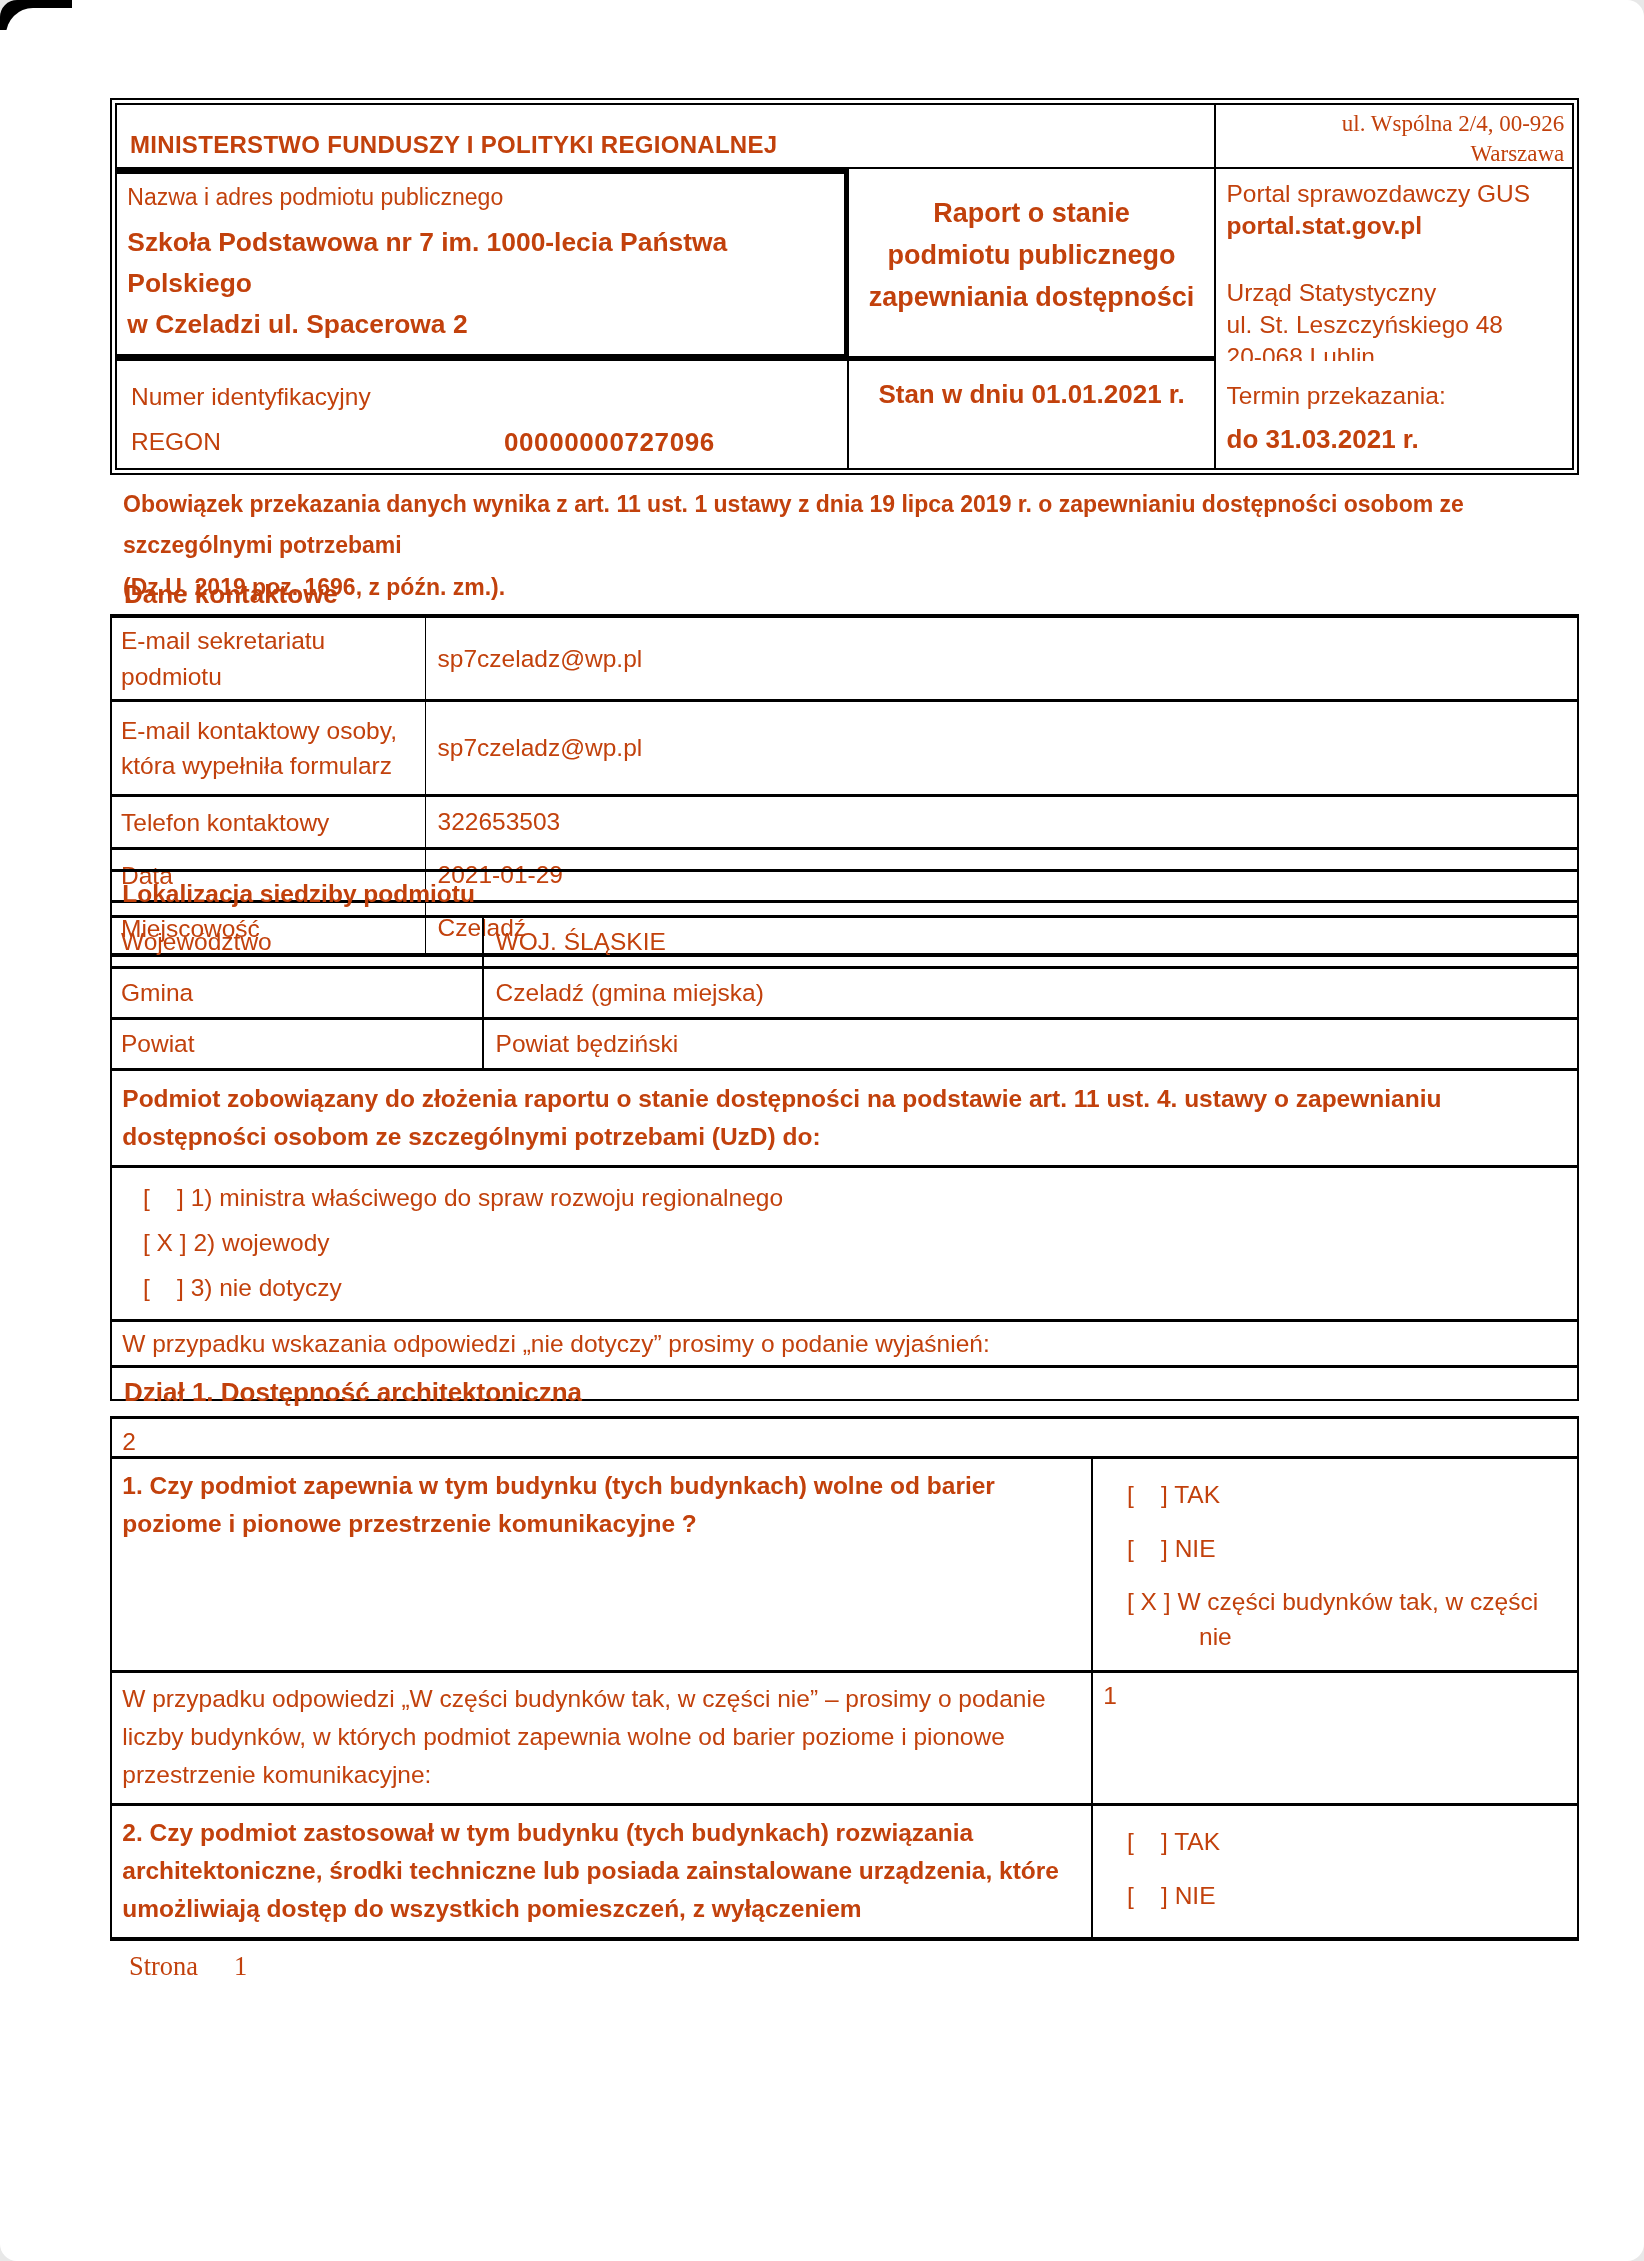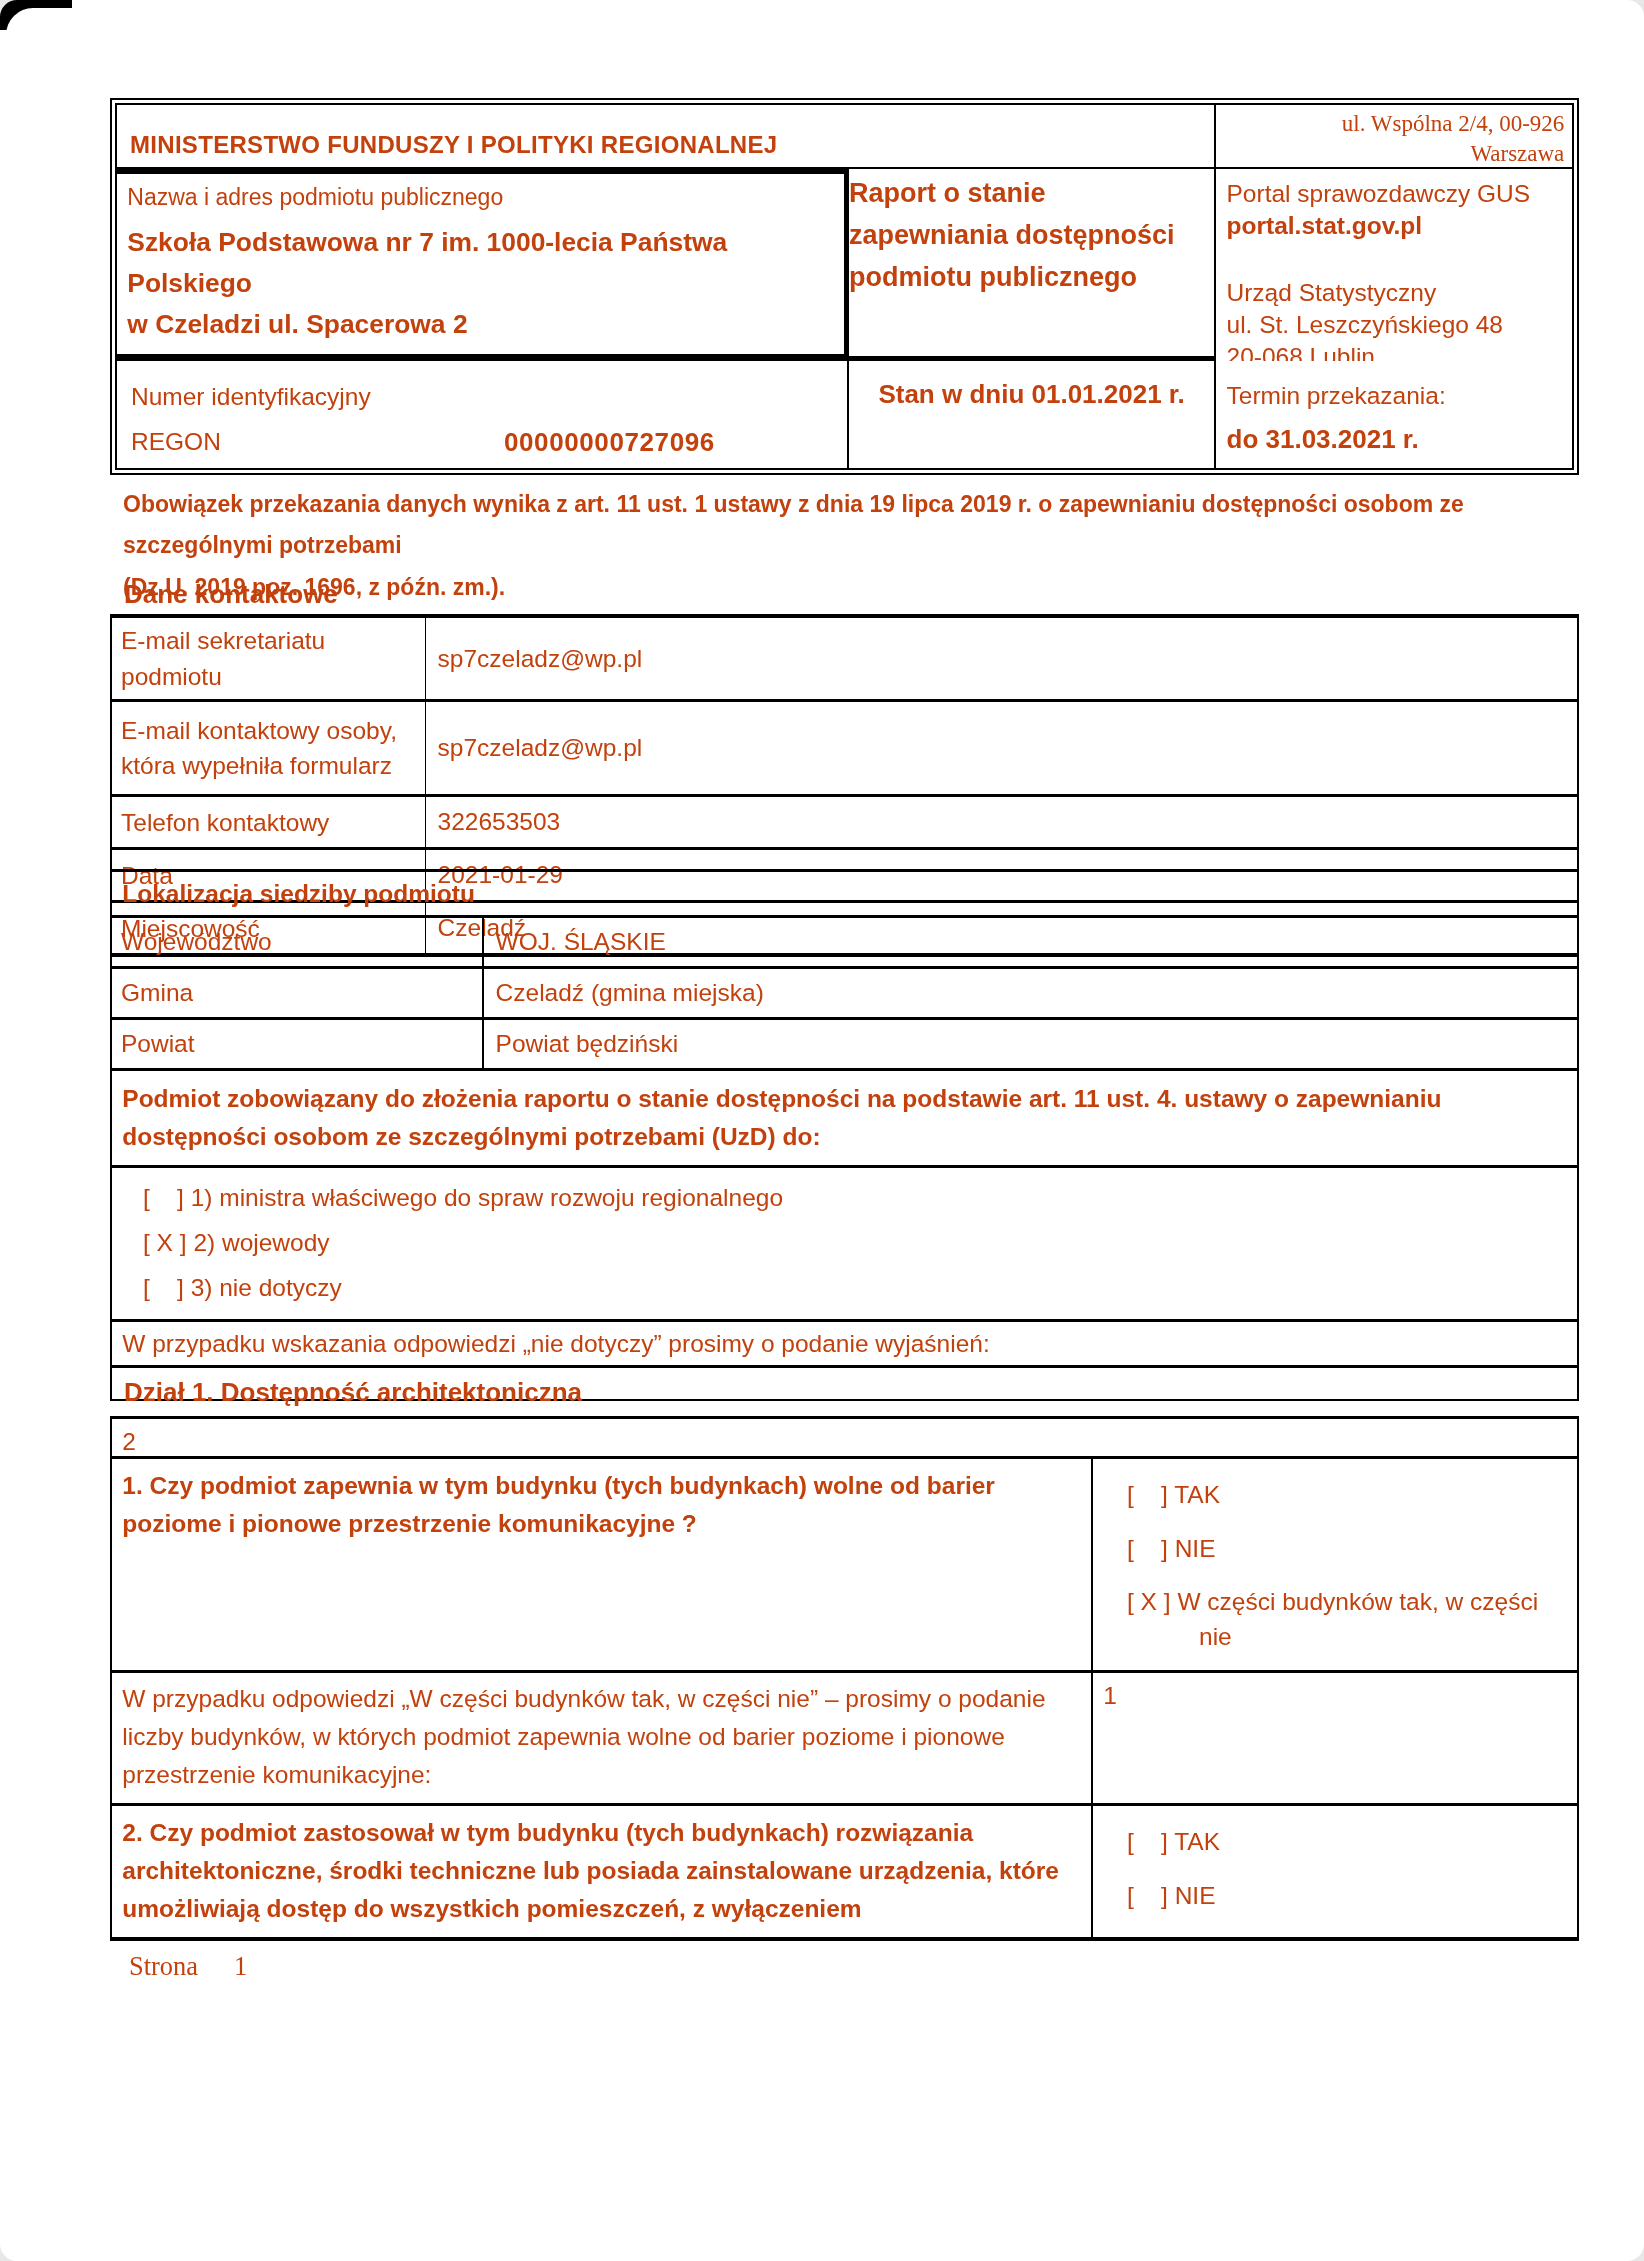--- a/index.html
+++ b/index.html
@@ -27,21 +27,21 @@
   .hc{box-sizing:border-box;overflow:hidden;}
   .c-min{grid-column:1/3;border-right:2.6px solid #000;display:flex;align-items:flex-end;
     padding:0 0 7.7px 13px;font-weight:bold;font-size:24px;letter-spacing:0.3px;}
   .c-addr{text-align:right;font-family:"Liberation Serif","DejaVu Serif",serif;
     font-size:23px;padding:3.9px 7.7px 0 0;line-height:1.3;}
   .c-entity{border-top:7.7px solid #000;border-right:5.8px solid #000;border-bottom:7.7px solid #000;
     padding:10.3px 10.3px 0 10.3px;}
   .entity-label{font-size:23px;margin-bottom:10.3px;}
   .entity-name{font-weight:bold;font-size:26.4px;line-height:1.55;}
   .c-report{border-top:2.6px solid #000;border-right:2.6px solid #000;border-bottom:5.2px solid #000;
-    font-weight:bold;font-size:27px;line-height:1.55;padding-top:4px;}
+    text-align:center;font-weight:bold;font-size:27px;line-height:1.55;padding-top:24px;}
   .c-portal{border-top:2.6px solid #000;padding:9px 0 0 10.3px;font-size:24.5px;line-height:1.32;}
   .portal-url{font-weight:bold;}
   .office-block{margin-top:34px;}
   .c-regon{border-right:2.6px solid #000;padding:15.5px 0 0 14px;line-height:1.6;}
   .id-line2{display:flex;margin-top:6.4px;}
   .id-type{flex:0 0 373px;}
   .id-value{font-weight:bold;font-size:26px;letter-spacing:0.6px;}
   .c-stan{border-right:2.6px solid #000;text-align:center;font-weight:bold;font-size:26px;padding-top:18px;}
   .c-termin{padding:14px 0 0 10.3px;line-height:1.7;}
   .deadline-value{font-weight:bold;font-size:26px;}
@@ -102,22 +102,22 @@
       <div>Warszawa</div>
     </div>
 
     <div class="hc c-entity">
       <div class="entity-label">Nazwa i adres podmiotu publicznego</div>
       <div class="entity-name">Szkoła Podstawowa nr 7 im. 1000-lecia Państwa Polskiego</div>
       <div class="entity-name">w Czeladzi ul. Spacerowa 2</div>
     </div>
     <div class="hc c-report">
       <div>Raport o stanie</div>
+      <div>podmiotu publicznego</div>
       <div>zapewniania dostępności</div>
-      <div>podmiotu publicznego</div>
     </div>
     <div class="hc c-portal">
       <div>Portal sprawozdawczy GUS</div>
       <div class="portal-url">portal.stat.gov.pl</div>
       <div class="office-block">
         <div>Urząd Statystyczny</div>
         <div>ul. St. Leszczyńskiego 48</div>
         <div>20-068 Lublin</div>
       </div>
     </div>

